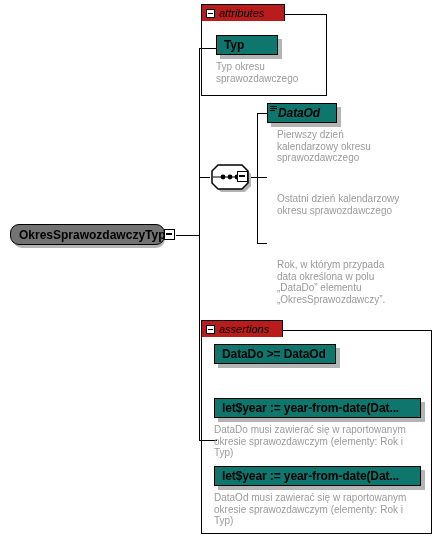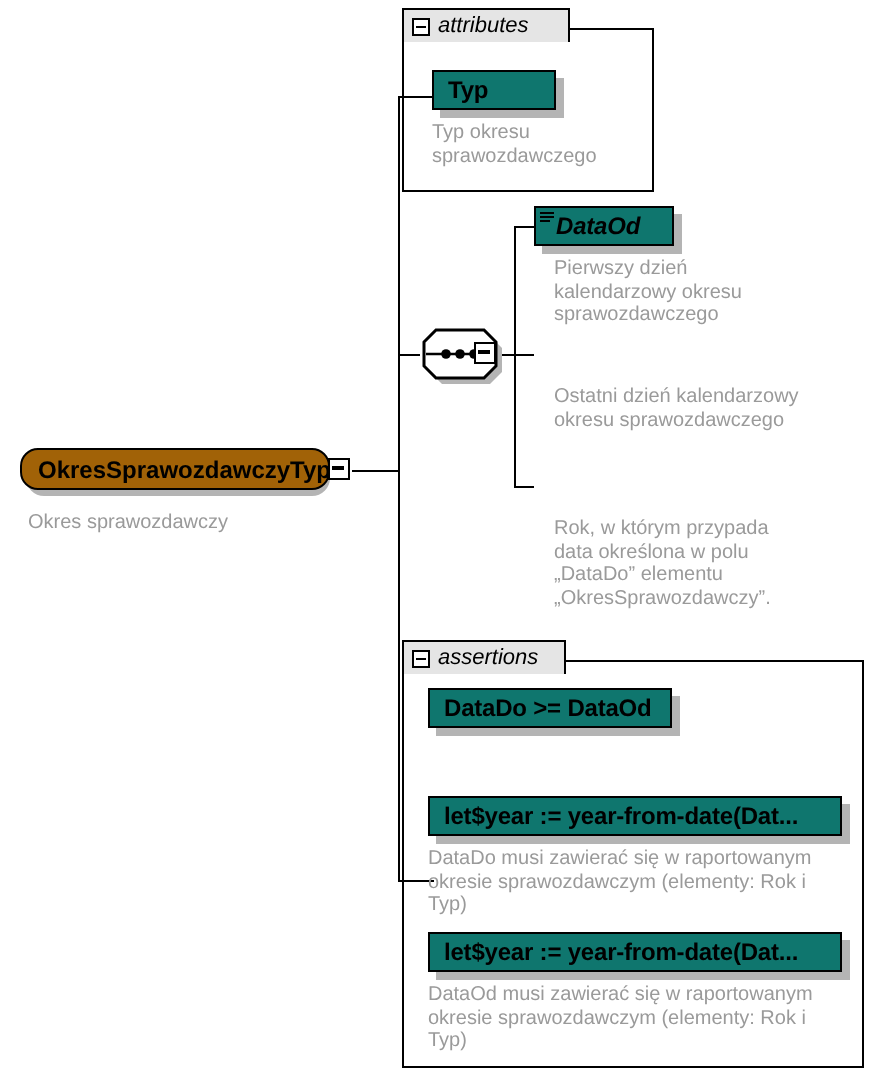--- a/index.html
+++ b/index.html
@@ -30,21 +30,21 @@
   .group-box {
     position: absolute;
     border: 1px solid #000000;
     background: transparent;
     box-sizing: border-box;
   }
   .group-tab {
     position: absolute;
     border: 1px solid #000000;
     border-bottom: none;
-    background: #e5e5e5;
+    background: #b91c1c;
     box-sizing: border-box;
     display: flex;
     align-items: center;
     padding-left: 4px;
     height: 17px;
   }
   .group-tab .tab-label {
     font-style: italic;
     font-size: 11px;
     color: #000000;
@@ -130,21 +130,21 @@
   }
 
   
   .root-node {
     position: absolute;
   }
   .root-box {
     position: relative;
     border: 1.5px solid #000000;
     border-radius: 9px;
-    background: #a16207;
+    background: #737373;
     height: 21px;
     display: flex;
     align-items: center;
     padding: 0 8px;
     box-sizing: border-box;
     z-index: 2;
   }
   .root-box .root-label {
     font-weight: bold;
     font-size: 12px;
@@ -206,21 +206,20 @@
   <div class="line-h" style="left:257px; top:177px; width:10px;"></div>
   <div class="line-h" style="left:257px; top:243px; width:10px;"></div>
 
   <div class="root-node" style="left:10px; top:224px; width:166px;">
     <div class="root-shadow" style="left:3px; top:3px; width:152px; height:21px;"></div>
     <div class="root-box" style="width:155px;">
       <span class="root-label">OkresSprawozdawczyTyp</span>
     </div>
     <div class="expander" style="left:154px; top:5px;"></div>
   </div>
-  <div class="anno" style="left:14px; top:256px; width:170px;">Okres sprawozdawczy</div>
 
   <div class="group-box" style="left:201px; top:14px; width:126px; height:82px;"></div>
   <div class="group-tab" style="left:201px; top:4px; width:84px;">
     <span class="toggle-box"></span>
     <span class="tab-label">attributes</span>
   </div>
 
   <div class="node" style="left:216px; top:35px; width:66px;">
     <div class="shadow" style="left:4px; top:4px; width:62px; height:20px;"></div>
     <div class="node-box" style="width:62px;">

